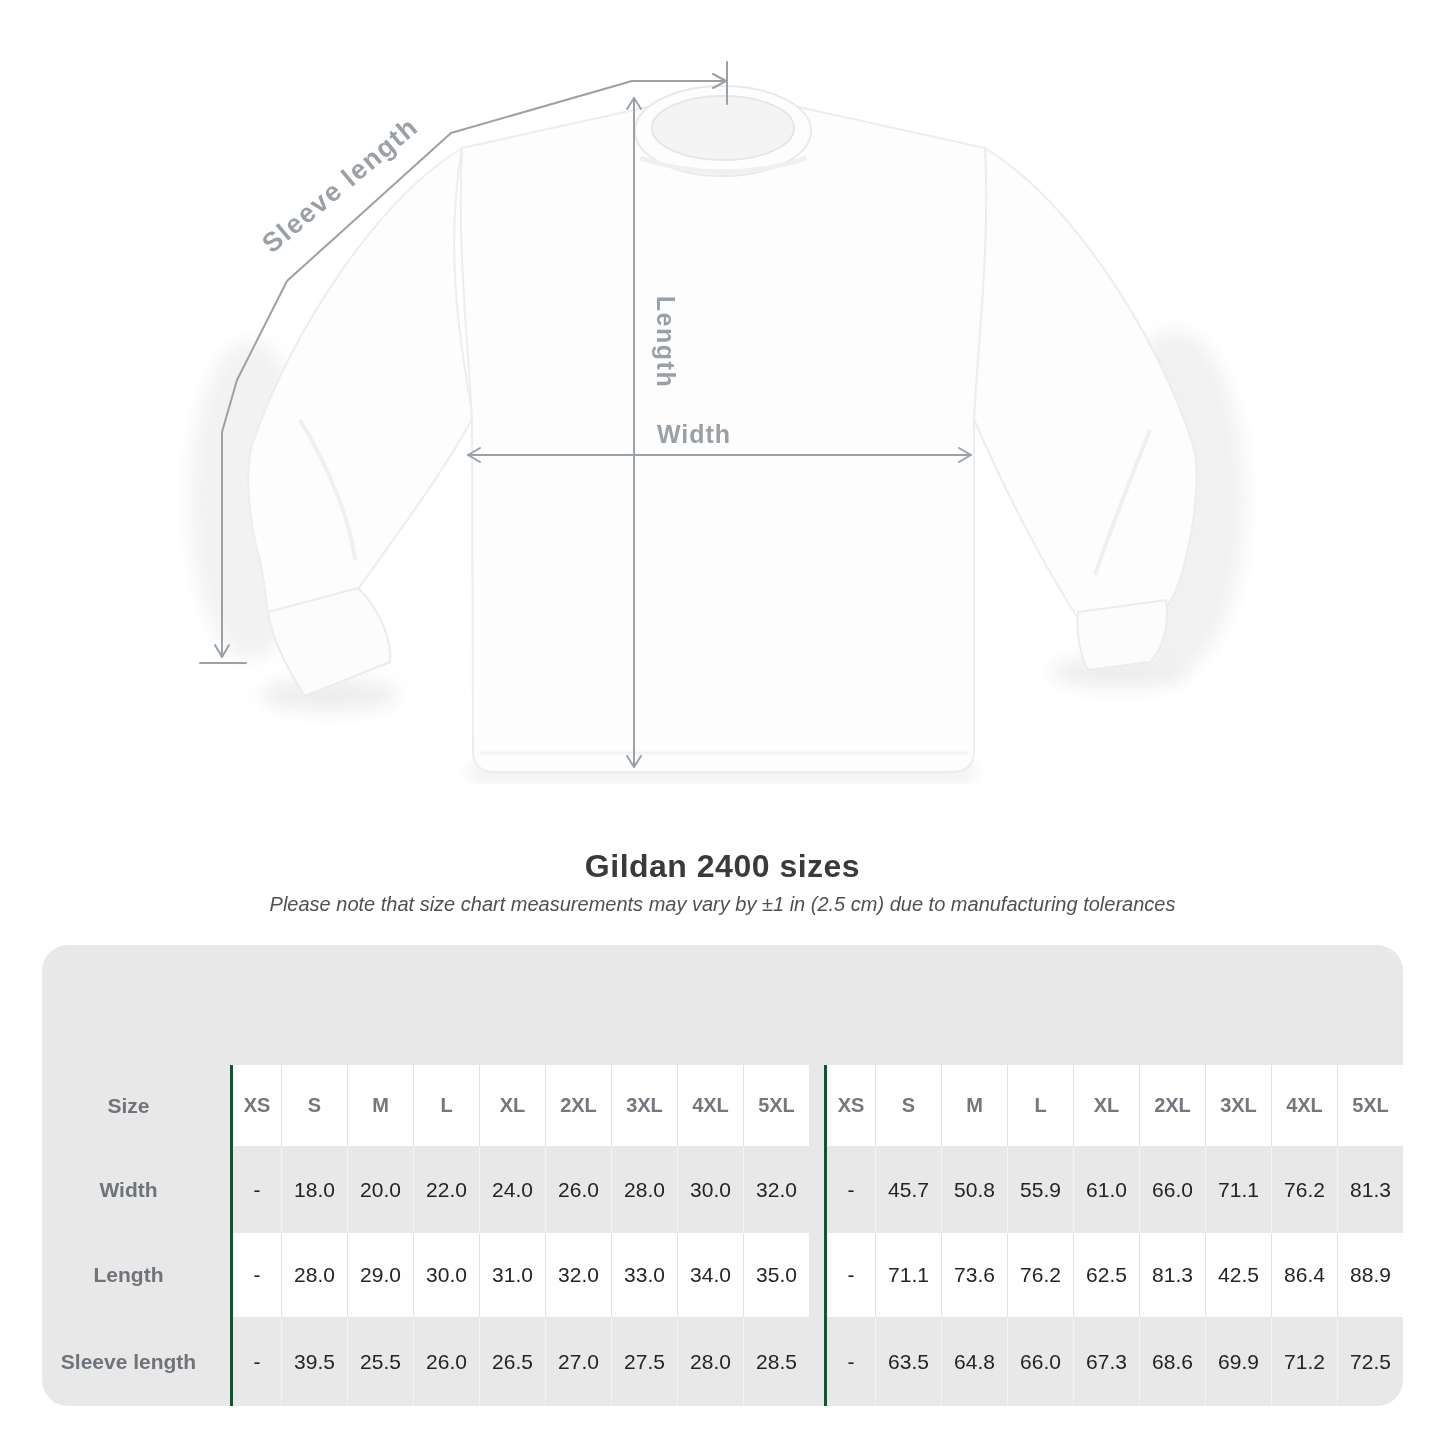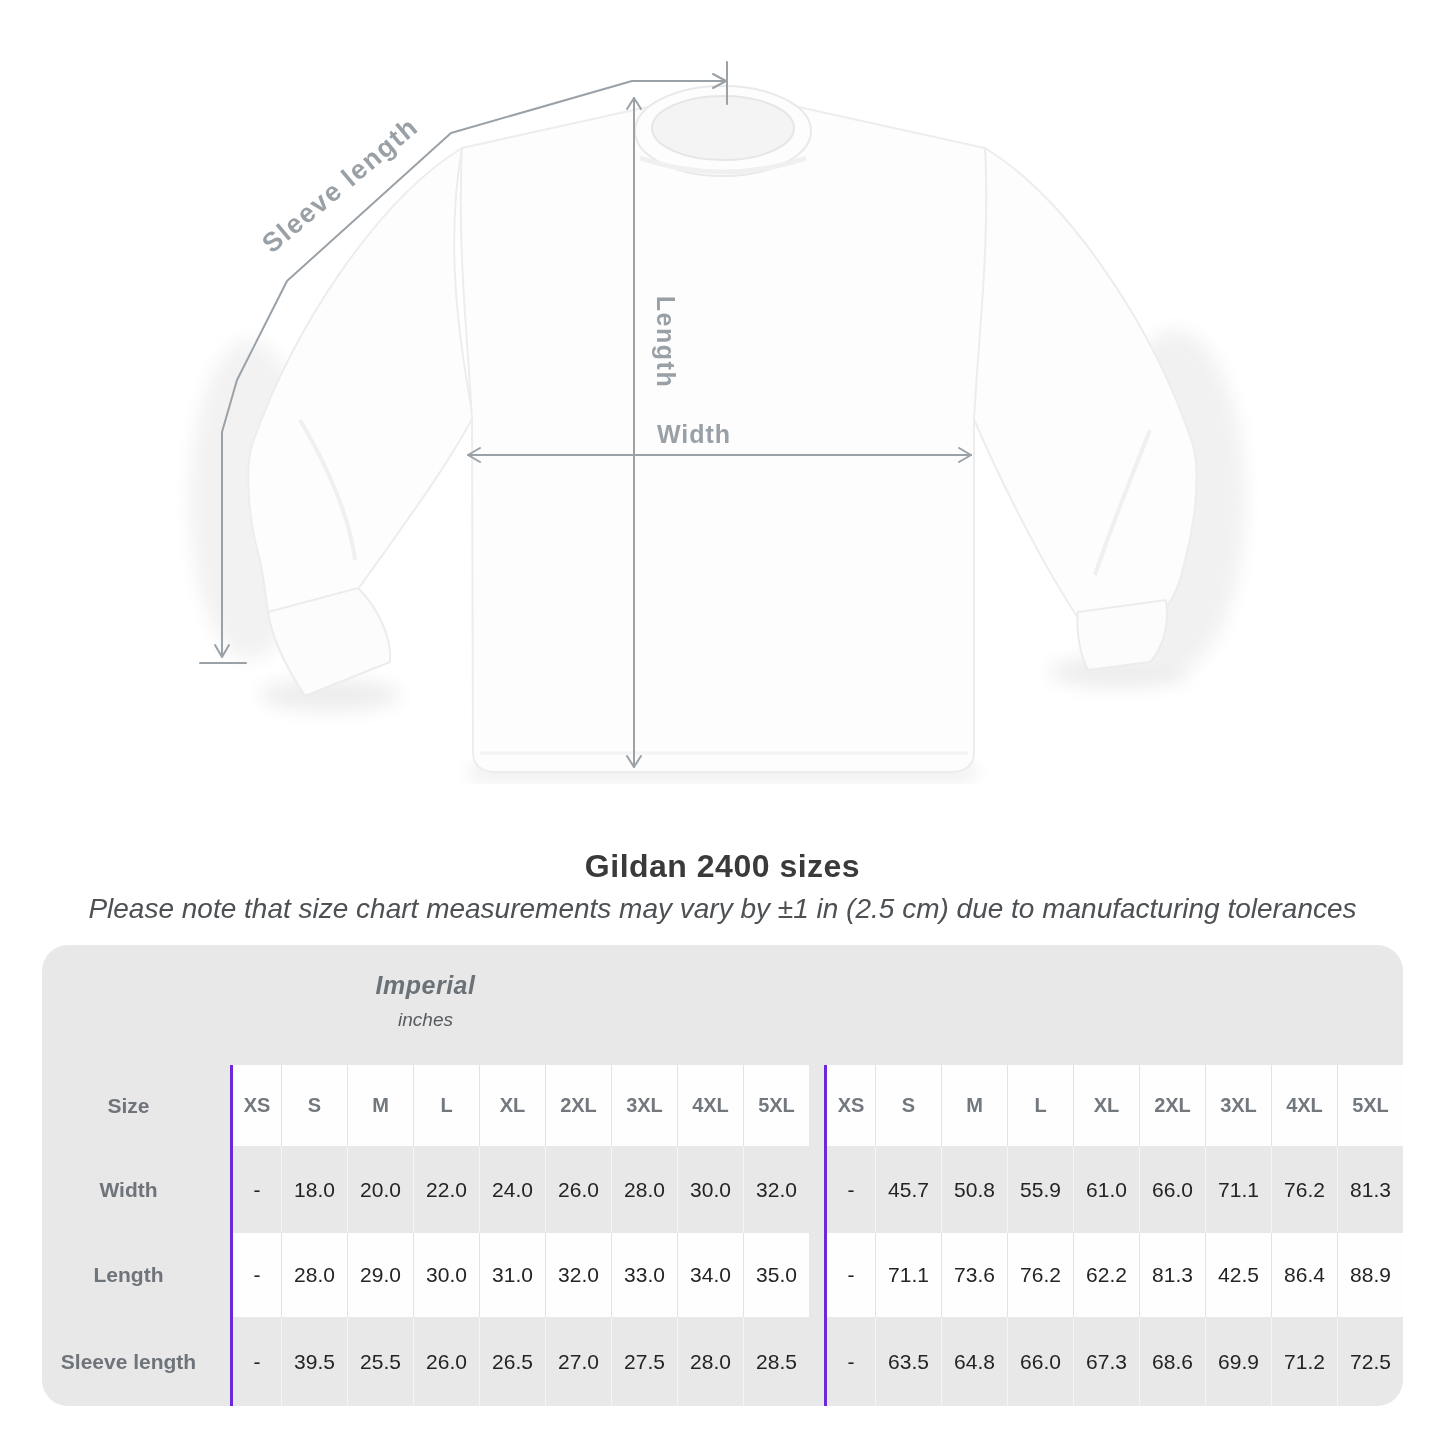--- a/index.html
+++ b/index.html
@@ -7,21 +7,21 @@
     position:relative;width:1445px;height:1445px;background:#ffffff;overflow:hidden;
     font-family:"Liberation Sans","DejaVu Sans",sans-serif;
   }
   .shirt-svg{position:absolute;left:0;top:0;}
   .title{
     position:absolute;left:0;top:848px;width:1445px;text-align:center;
     font-size:32px;font-weight:bold;color:#3a3a3a;letter-spacing:.5px;
   }
   .subtitle{
     position:absolute;left:0;top:893px;width:1445px;text-align:center;
-    font-size:28px;font-style:italic;color:#4d5154;
+    font-size:20px;font-style:italic;color:#4d5154;
   }
   .size-table{
     position:absolute;left:42px;top:945px;width:1361px;height:461px;
     background:#e9e8e8;border-radius:26px;overflow:hidden;
   }
   .unit-row{display:flex;height:120px;}
   .unit-group{display:flex;flex-direction:column;align-items:center;padding-top:26px;box-sizing:border-box;}
   .unit-group.imperial{width:767px;}
   .unit-group.metric{width:594px;}
   .unit-name{font-size:25px;font-weight:bold;font-style:italic;color:#6b7277;letter-spacing:.5px;}
@@ -33,21 +33,21 @@
     text-align:right;
   }
   .cell{
     display:flex;align-items:center;justify-content:center;
     font-size:21px;color:#222426;box-sizing:border-box;
   }
   .cell.white{background:#fefefe;border-left:1px solid #e3e2e2;}
   .cell.gray{border-left:1px solid #f5f4f4;}
   .cell.head{font-weight:bold;color:#72787d;font-size:20px;background:#fefefe;border-left:1px solid #e3e2e2;}
   .cell.lab{font-weight:bold;color:#6e747a;border-left:none;font-size:21px;}
-  .cell.sepL,.cell.sepM{border-left:3px solid #6d28d9;margin-left:15px;}
+  .cell.sepL,.cell.sepM{border-left:3px solid #14532d;margin-left:15px;}
 </style>
 </head>
 <body>
 
 <div class="page">
 
   <svg class="shirt-svg" width="1445" height="840" viewBox="0 0 1445 840">
     <defs>
       <filter id="soft" x="-50%" y="-50%" width="200%" height="200%">
         <feGaussianBlur stdDeviation="9"></feGaussianBlur>
@@ -113,24 +113,20 @@
       <text transform="translate(657,342) rotate(90)" text-anchor="middle" font-size="25" letter-spacing="1.5">Length</text>
       <text x="694" y="443" text-anchor="middle" font-size="25" letter-spacing="1">Width</text>
     </g>
   </svg>
 
   <div class="title">Gildan 2400 sizes</div>
   <div class="subtitle">Please note that size chart measurements may vary by ±1 in (2.5 cm) due to manufacturing tolerances</div>
 
   <div class="size-table">
     <div class="unit-row">
-      <div class="unit-group imperial">
-        <div class="unit-name">Imperial</div>
-        <div class="unit-sub">inches</div>
-      </div>
     </div>
     <div class="grid" id="grid">
         <div class="cell lab">Size</div>
         <div class="cell head sepL">XS</div>
         <div class="cell head">S</div>
         <div class="cell head">M</div>
         <div class="cell head">L</div>
         <div class="cell head">XL</div>
         <div class="cell head">2XL</div>
         <div class="cell head">3XL</div>
@@ -171,21 +167,21 @@
         <div class="cell white">30.0</div>
         <div class="cell white">31.0</div>
         <div class="cell white">32.0</div>
         <div class="cell white">33.0</div>
         <div class="cell white">34.0</div>
         <div class="cell white">35.0</div>
         <div class="cell white sepM">-</div>
         <div class="cell white">71.1</div>
         <div class="cell white">73.6</div>
         <div class="cell white">76.2</div>
-        <div class="cell white">62.2</div>
+        <div class="cell white">62.5</div>
         <div class="cell white">81.3</div>
         <div class="cell white">42.5</div>
         <div class="cell white">86.4</div>
         <div class="cell white">88.9</div>
         <div class="cell lab">Sleeve length</div>
         <div class="cell gray sepL">-</div>
         <div class="cell gray">39.5</div>
         <div class="cell gray">25.5</div>
         <div class="cell gray">26.0</div>
         <div class="cell gray">26.5</div>

